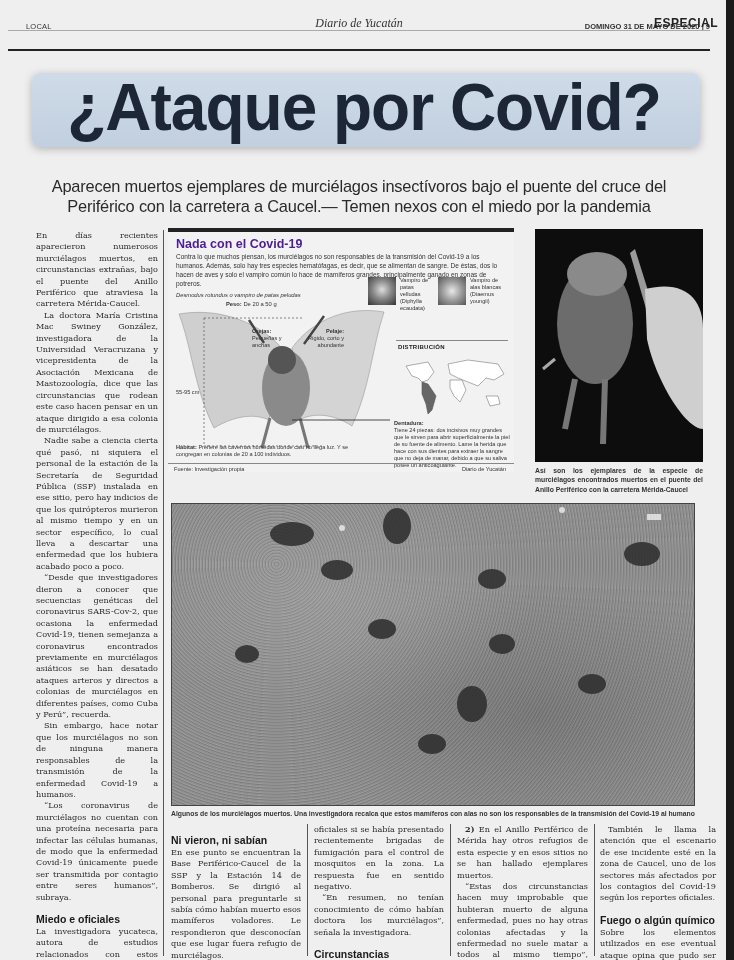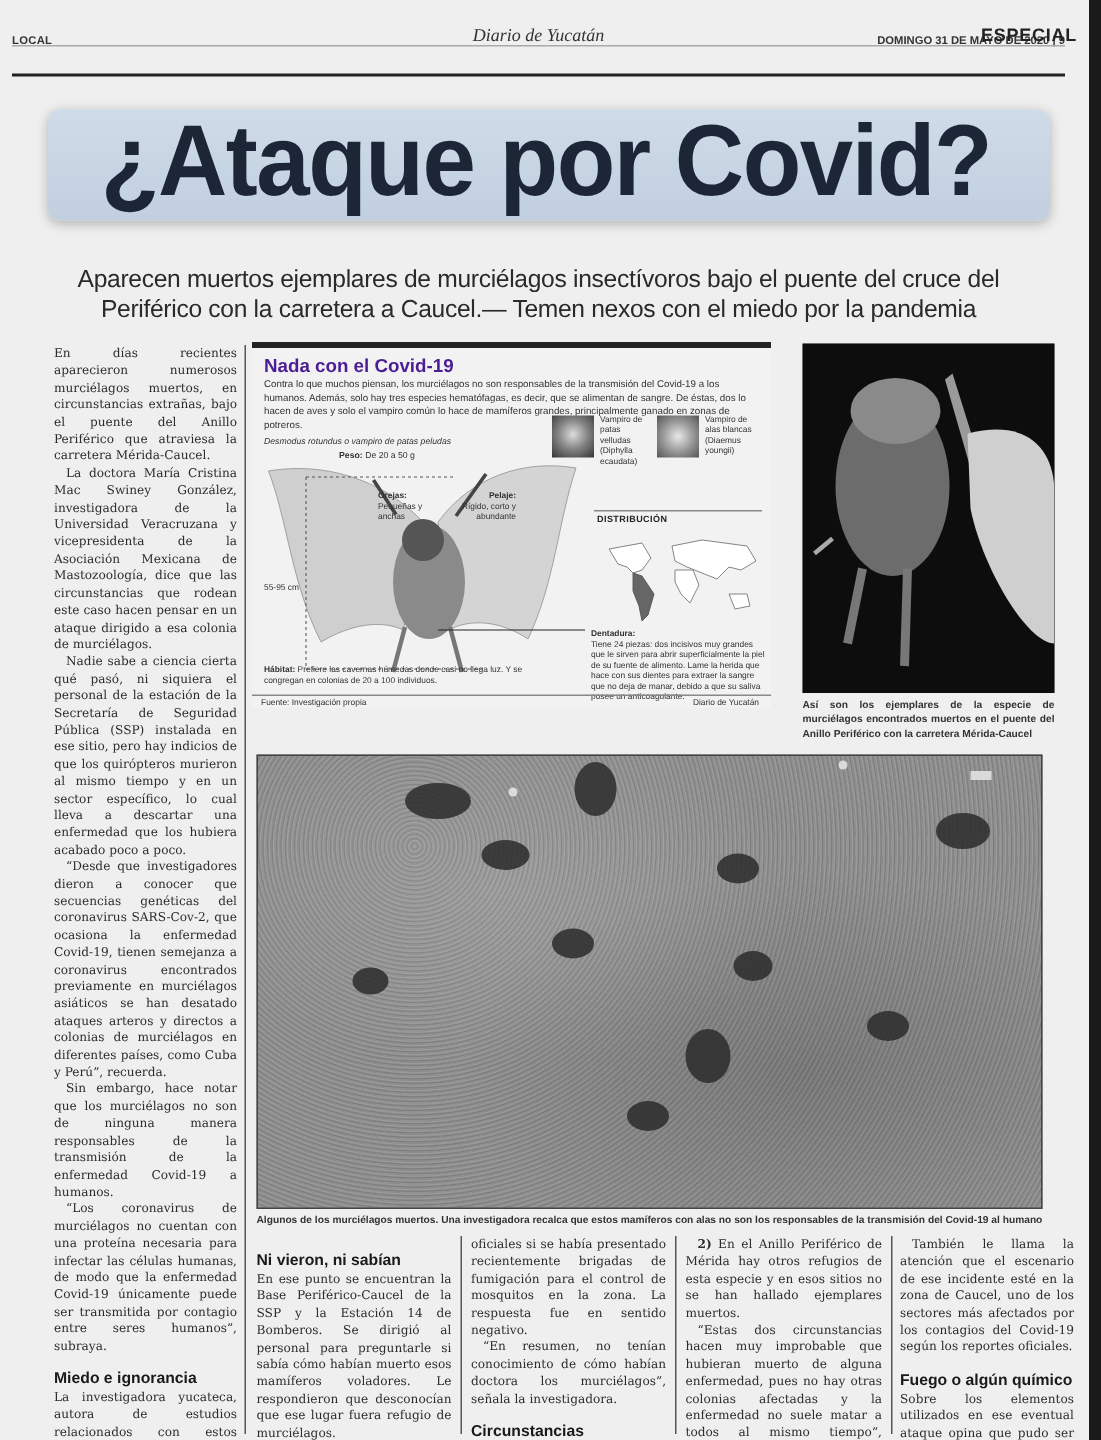--- a/index.html
+++ b/index.html
@@ -1,21 +1,21 @@
 <!DOCTYPE html>
 <html><head>
 <meta charset="utf-8">
 <style>
   *{box-sizing:border-box;margin:0;padding:0}
   html,body{width:734px;height:960px;overflow:hidden;background:#e9e9e9}
   body{position:relative;font-family:"DejaVu Serif",serif;color:#222}
   .page{position:absolute;left:0;top:0;width:726px;height:960px;background:#efefef}
   .rightedge{position:absolute;right:0;top:0;width:8px;height:960px;background:#1a1a1a}
   .runhead{position:absolute;left:8px;right:16px;top:18px;height:12px;font-family:"Liberation Sans",sans-serif;font-size:7.5px;color:#333}
-  .runhead .sect{position:absolute;left:0;top:4px;font-weight:bold;letter-spacing:.2px}
+  .runhead .sect{position:absolute;left:18px;top:4px;font-weight:normal;letter-spacing:.2px}
   .runhead .mast{position:absolute;left:0;right:0;text-align:center;top:-2px;font-family:"Liberation Serif",serif;font-style:italic;font-size:12px;color:#333}
   .runhead .date{position:absolute;right:0;top:4px;font-weight:bold}
   .runhead-line{position:absolute;left:8px;right:16px;top:30px;border-top:1px solid #aaa}
   .kicker{position:absolute;left:0;right:8px;top:16px;text-align:right;font-family:"Liberation Sans",sans-serif;font-weight:bold;font-size:12px;letter-spacing:.5px;color:#222}
   .kicker-rule{position:absolute;left:8px;right:16px;top:49px;height:2px;background:#222}
   .headline-box{position:absolute;left:32px;top:73px;width:668px;height:74px;border-radius:8px;
      background:linear-gradient(#cfdbe8,#c1cfdf);box-shadow:0 2px 8px rgba(0,0,0,.25)}
   .headline{position:absolute;left:30px;top:62px;width:668px;height:90px;text-align:center;
      font-family:"Liberation Sans",sans-serif;font-weight:bold;font-size:64px;letter-spacing:-1px;color:#1c2636;line-height:90px;transform:scaleY(1.05)}
   .deck{position:absolute;left:20px;right:28px;top:176px;text-align:center;font-family:"Liberation Sans",sans-serif;font-size:16.4px;line-height:20px;color:#2a2a2a;letter-spacing:-.2px}
@@ -66,21 +66,21 @@
   <h1 class="headline">¿Ataque por Covid?</h1>
   <div class="deck">Aparecen muertos ejemplares de murciélagos insectívoros bajo el puente del cruce del Periférico con la carretera a Caucel.— Temen nexos con el miedo por la pandemia</div>
 
   <div class="col" style="left:36px;top:230px;width:122px;">
     <p class="noind">En días recientes aparecieron numerosos murciélagos muertos, en circunstancias extrañas, bajo el puente del Anillo Periférico que atraviesa la carretera Mérida-Caucel.</p>
     <p>La doctora María Cristina Mac Swiney González, investigadora de la Universidad Veracruzana y vicepresidenta de la Asociación Mexicana de Mastozoología, dice que las circunstancias que rodean este caso hacen pensar en un ataque dirigido a esa colonia de murciélagos.</p>
     <p>Nadie sabe a ciencia cierta qué pasó, ni siquiera el personal de la estación de la Secretaría de Seguridad Pública (SSP) instalada en ese sitio, pero hay indicios de que los quirópteros murieron al mismo tiempo y en un sector específico, lo cual lleva a descartar una enfermedad que los hubiera acabado poco a poco.</p>
     <p>“Desde que investigadores dieron a conocer que secuencias genéticas del coronavirus SARS-Cov-2, que ocasiona la enfermedad Covid-19, tienen semejanza a coronavirus encontrados previamente en murciélagos asiáticos se han desatado ataques arteros y directos a colonias de murciélagos en diferentes países, como Cuba y Perú”, recuerda.</p>
     <p>Sin embargo, hace notar que los murciélagos no son de ninguna manera responsables de la transmisión de la enfermedad Covid-19 a humanos.</p>
     <p>“Los coronavirus de murciélagos no cuentan con una proteína necesaria para infectar las células humanas, de modo que la enfermedad Covid-19 únicamente puede ser transmitida por contagio entre seres humanos”, subraya.</p>
-    <h3>Miedo e ignorancia</h3>
+    <h3>Miedo e oficiales</h3>
     <p class="noind">La investigadora yucateca, autora de estudios relacionados con estos mamíferos, se plantea una pregunta: “¿Por qué la gente está matando a los murciélagos si no son responsables de la pandemia?”</p>
 
   </div>
   <div class="vrule" style="left:163px;top:230px;height:726px;"></div>
 
   <div class="info">
     <div class="ttl">Nada con el Covid-19</div>
     <div class="intro">Contra lo que muchos piensan, los murciélagos no son responsables de la transmisión del Covid-19 a los humanos. Además, solo hay tres especies hematófagas, es decir, que se alimentan de sangre. De éstas, dos lo hacen de aves y solo el vampiro común lo hace de mamíferos grandes, principalmente ganado en zonas de potreros.</div>
     <div class="sci">Desmodus rotundus o vampiro de patas peludas</div>
     <div class="peso"><b>Peso:</b> <span>De 20 a 50 g</span></div>

